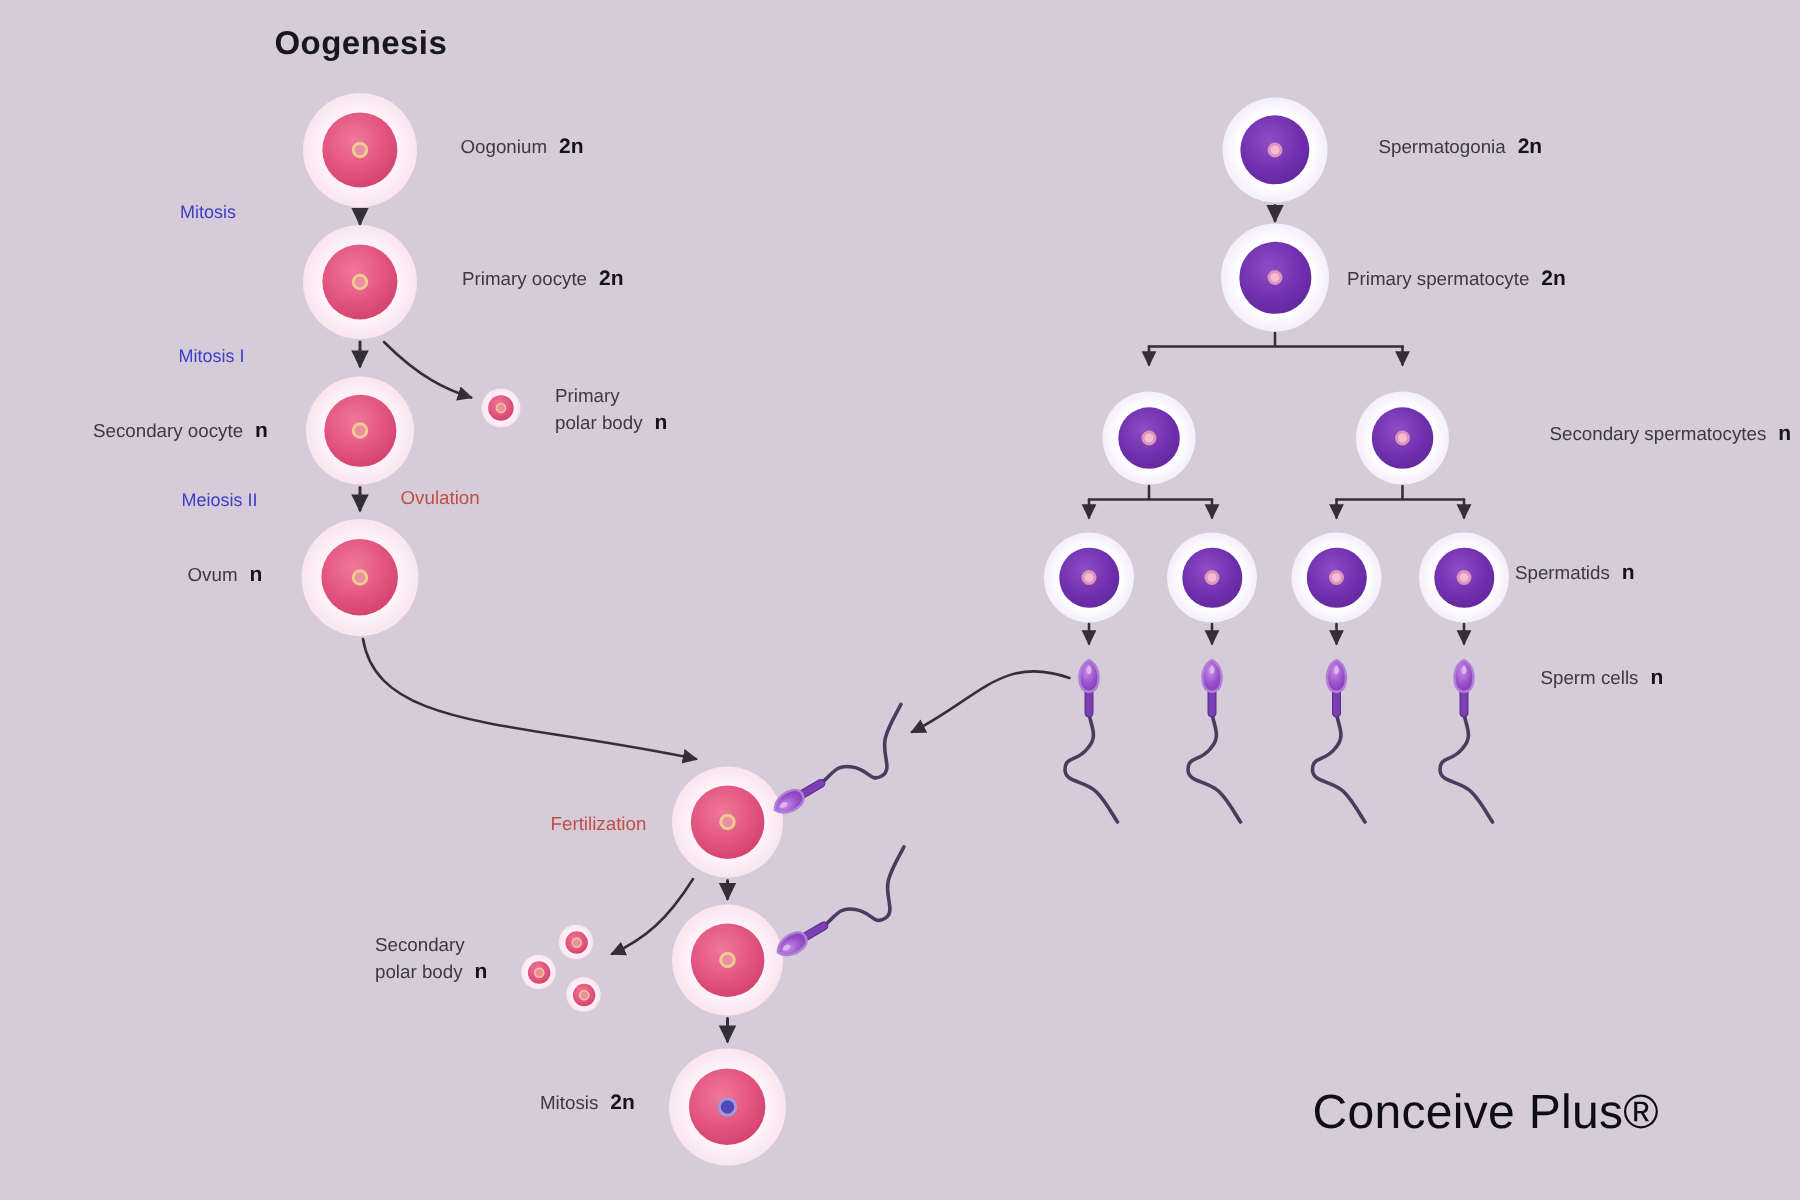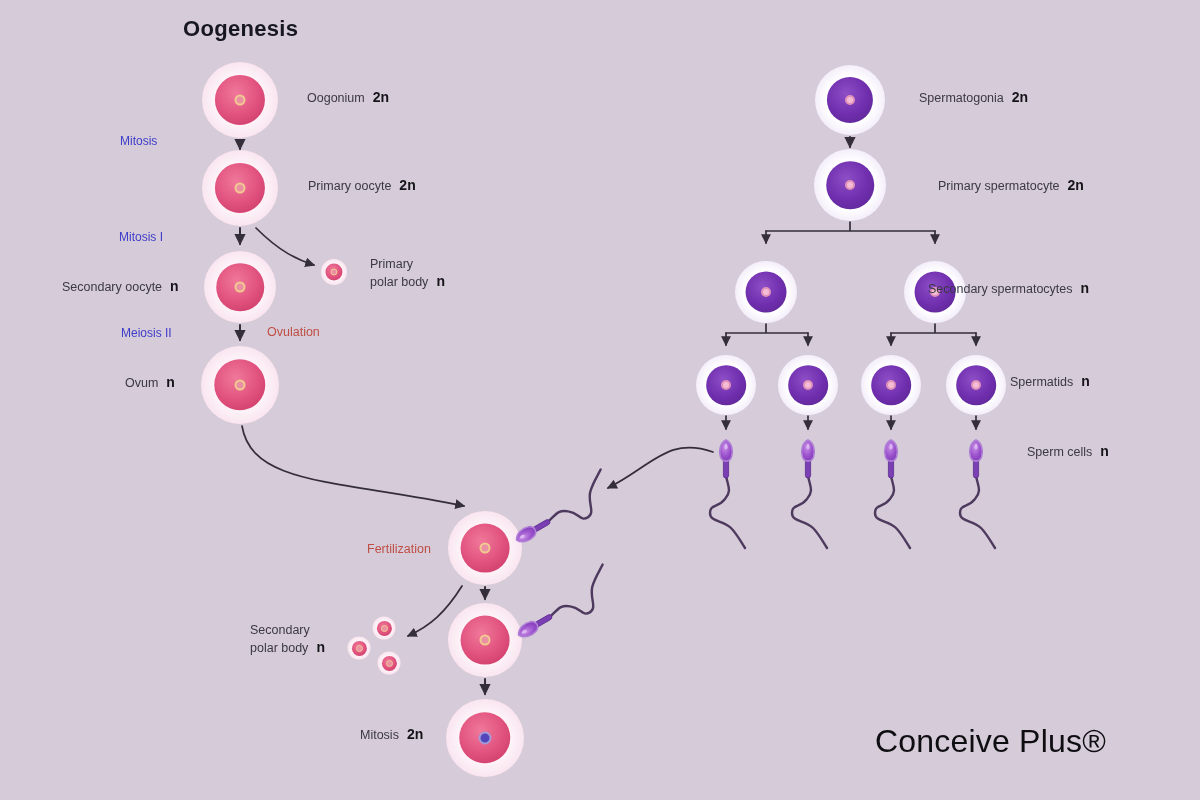--- a/index.html
+++ b/index.html
@@ -198,24 +198,24 @@
     <span class="line">Secondary</span>
     <span class="line"><span>polar body</span><b>n</b></span>
   </div>
   <div class="lbl" style="left:360px;top:726px">
     <span>Mitosis</span><b>2n</b>
   </div>
 
   <div class="lbl" style="left:919px;top:89px">
     <span>Spermatogonia</span><b>2n</b>
   </div>
-  <div class="lbl" style="left:938px;top:177px">
+  <div class="lbl" style="left:898px;top:177px">
     <span>Primary spermatocyte</span><b>2n</b>
   </div>
-  <div class="lbl" style="left:928px;top:280px">
+  <div class="lbl" style="left:1033px;top:280px">
     <span>Secondary spermatocytes</span><b>n</b>
   </div>
   <div class="lbl" style="left:1010px;top:373px">
     <span>Spermatids</span><b>n</b>
   </div>
   <div class="lbl" style="left:1027px;top:443px">
     <span>Sperm cells</span><b>n</b>
   </div>
 
   <div class="brand" style="left:875px;top:723px">Conceive Plus®</div>

